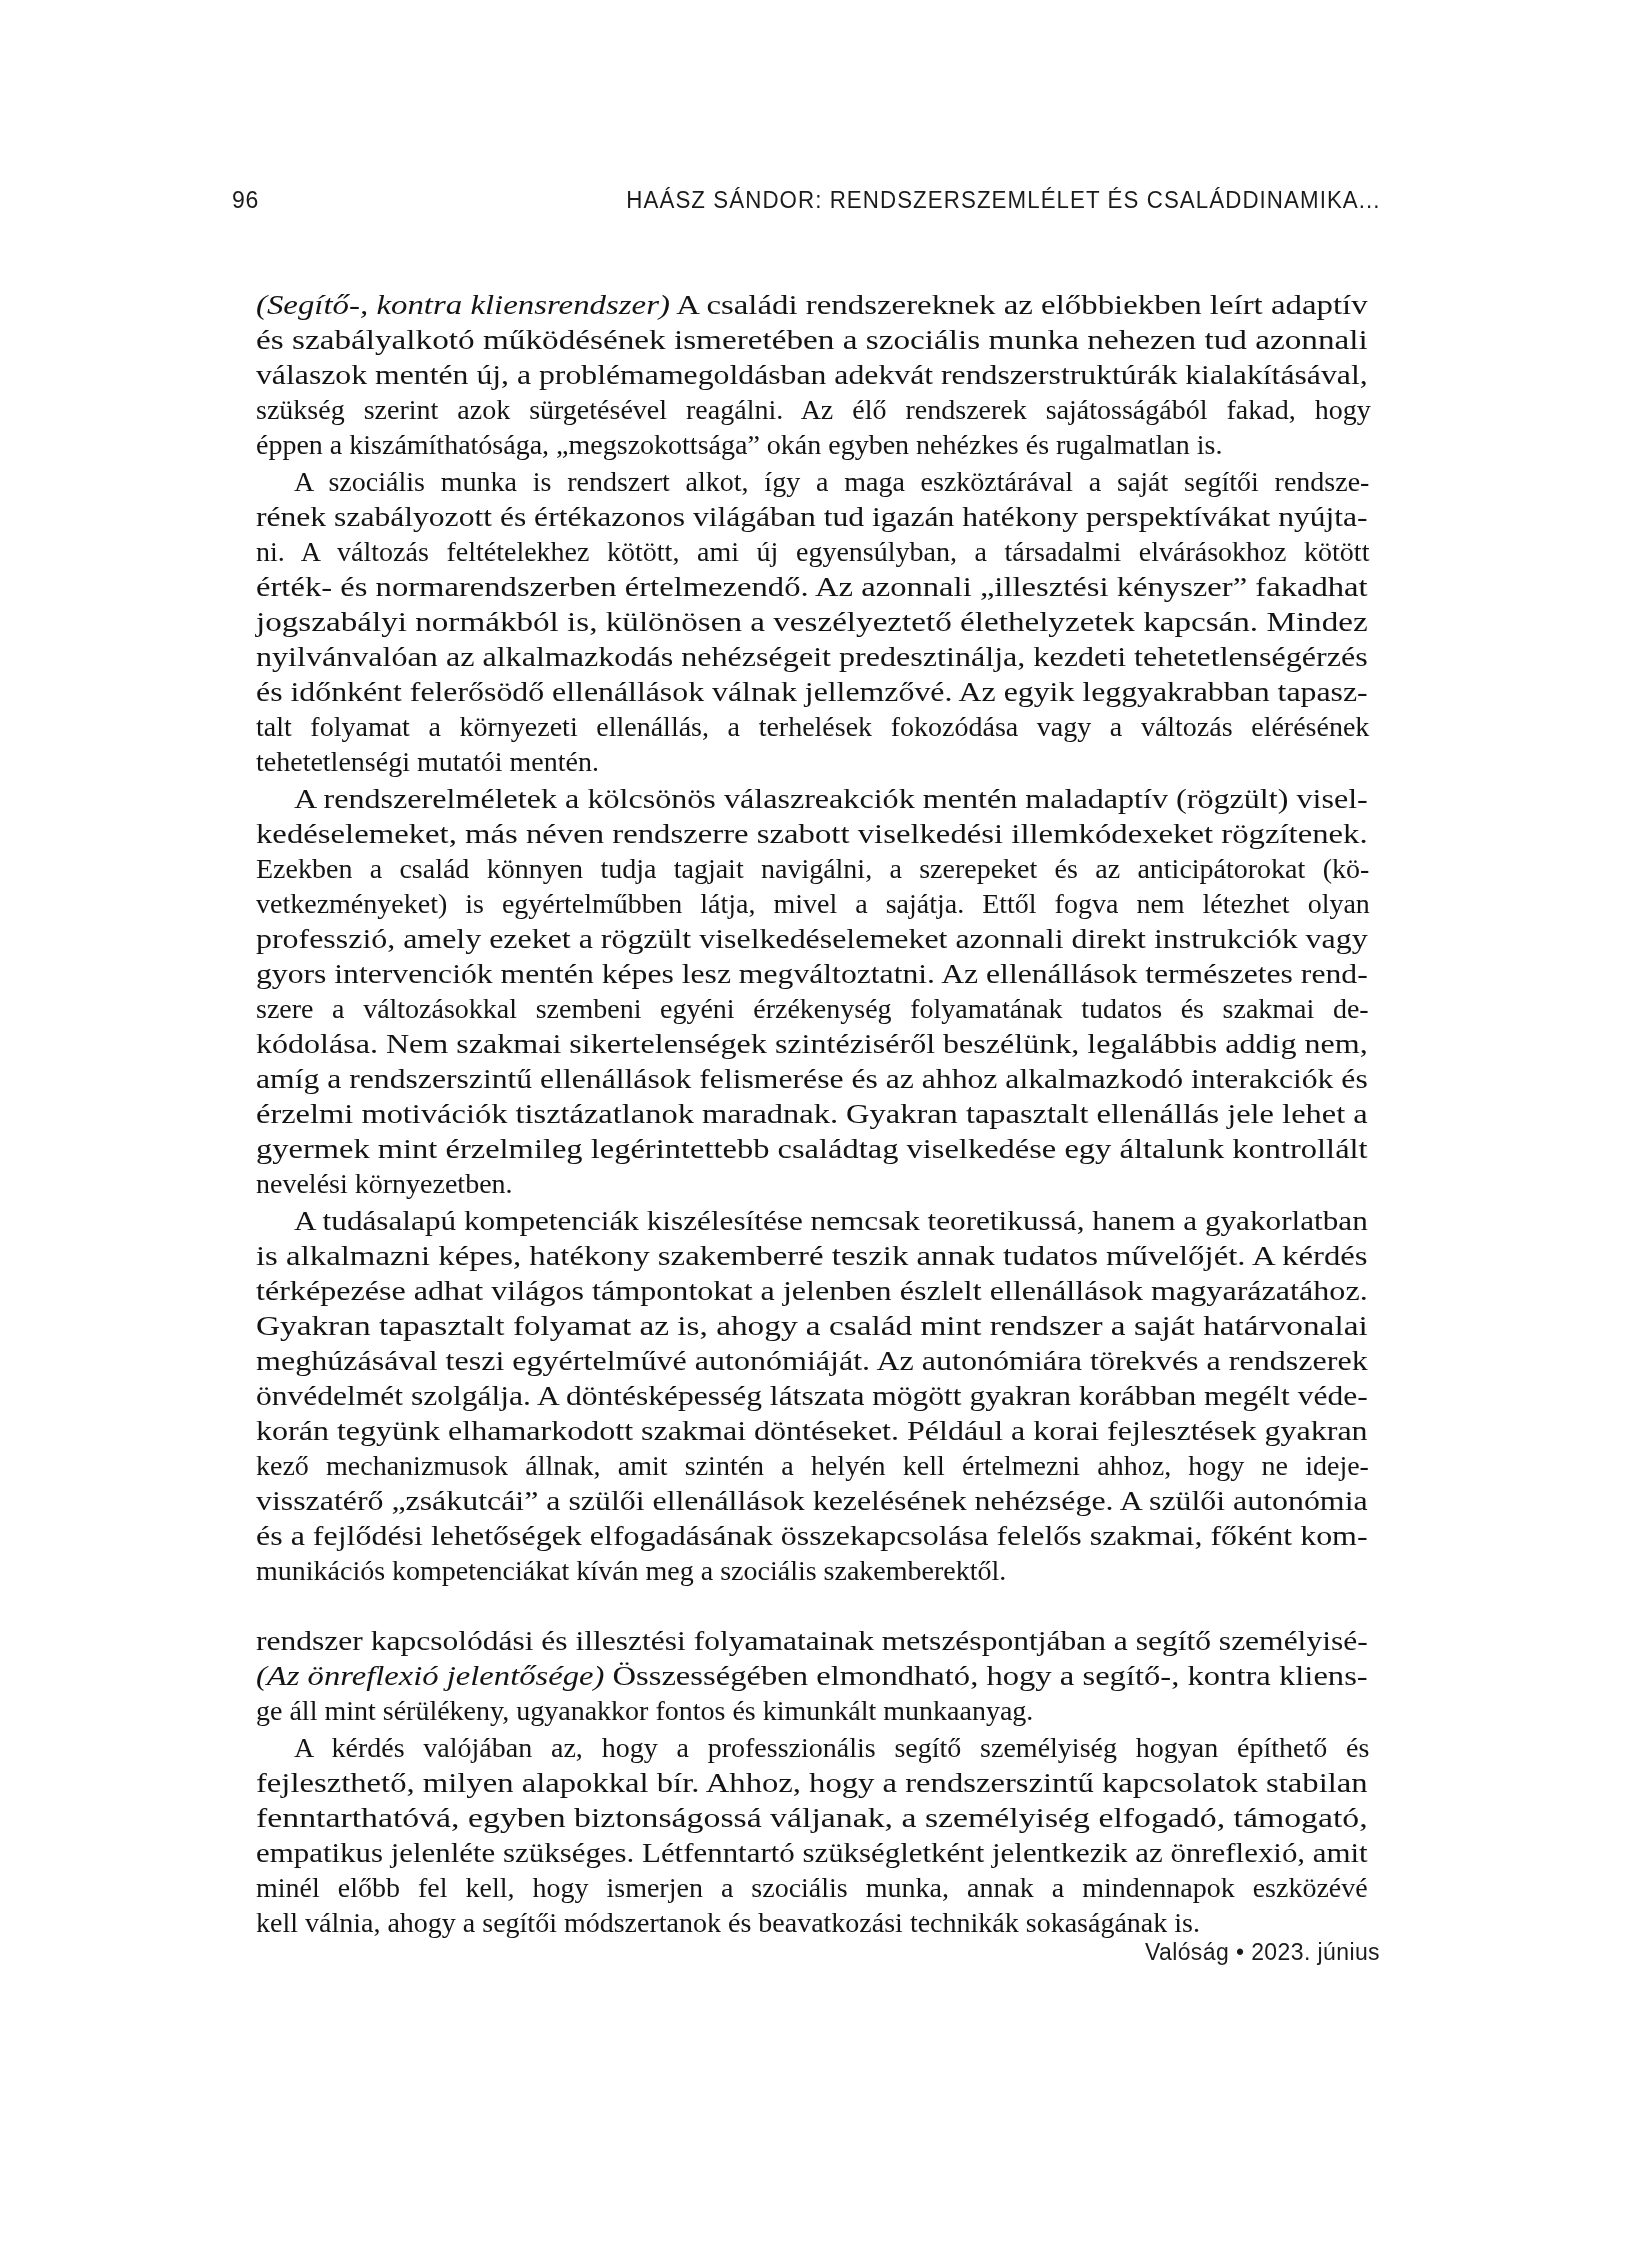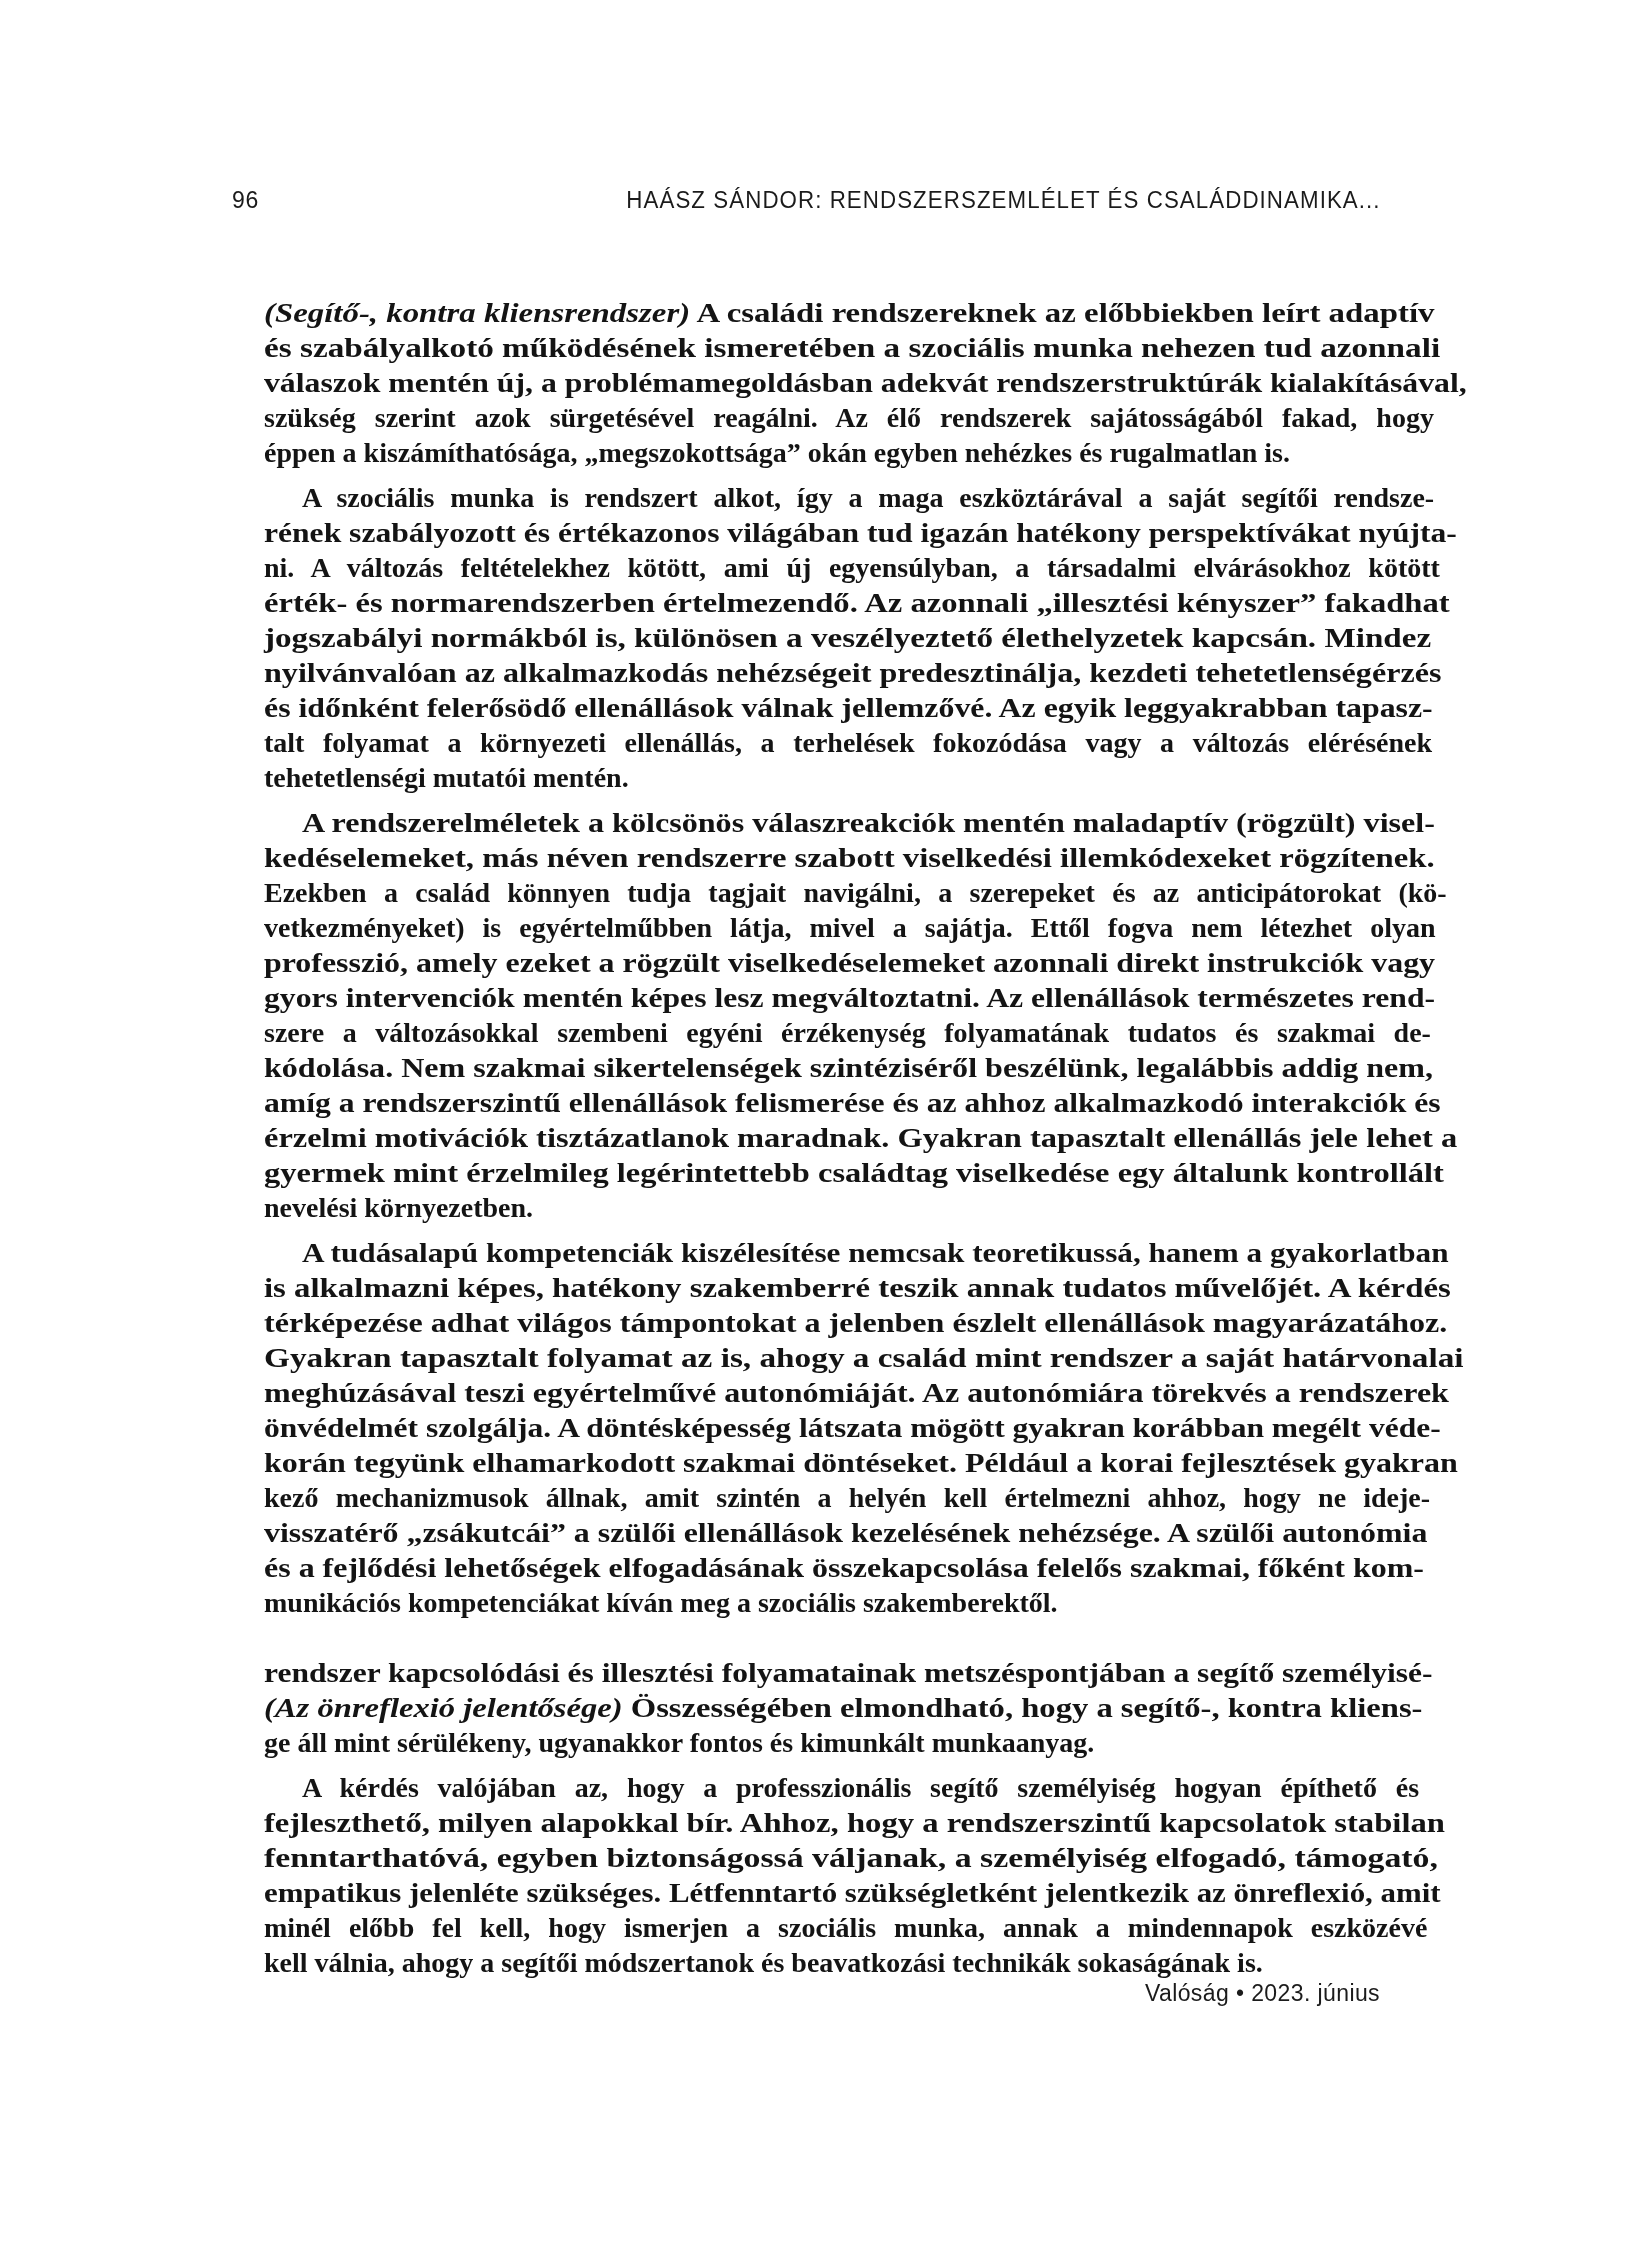--- a/index.html
+++ b/index.html
@@ -43,38 +43,38 @@
   .body-col {
     position: absolute;
     left: 254px;
     width: 1126px;
     top: 285px;
     font-family: "Liberation Serif", serif;
     font-size: 28px;
     line-height: 35px;
     color: #141414;
   }
-  .para { margin: 10px; font-weight: bold; }
+  .para { margin: 2px; }
   .para.gap { margin-top: 35px; }
   .line {
     height: 35px;
     white-space: nowrap;
     overflow: visible;
   }
   .line.indent { padding-left: 38px; }
   .line .t { display: inline; }
   .line em {
     font-style: italic;
     font-family: "Liberation Serif", serif;
   }
   
   .page-footer {
     position: absolute;
     right: 248px;
-    top: 1980px;
+    top: 1939px;
     font-family: "Liberation Sans", sans-serif;
     font-size: 23px;
     line-height: 27.6px;
     color: #1b1b1b;
     letter-spacing: 0.4px;
     white-space: nowrap;
   }
 </style>
 </head>
 <body>

